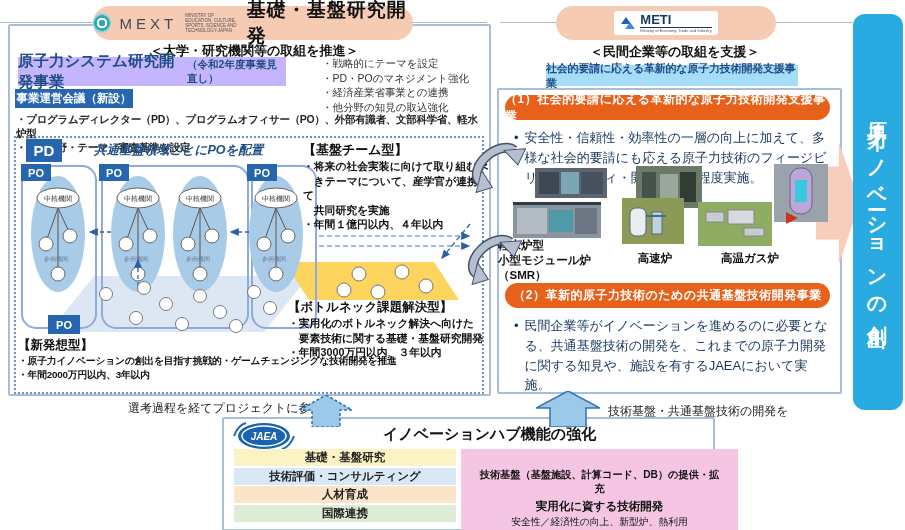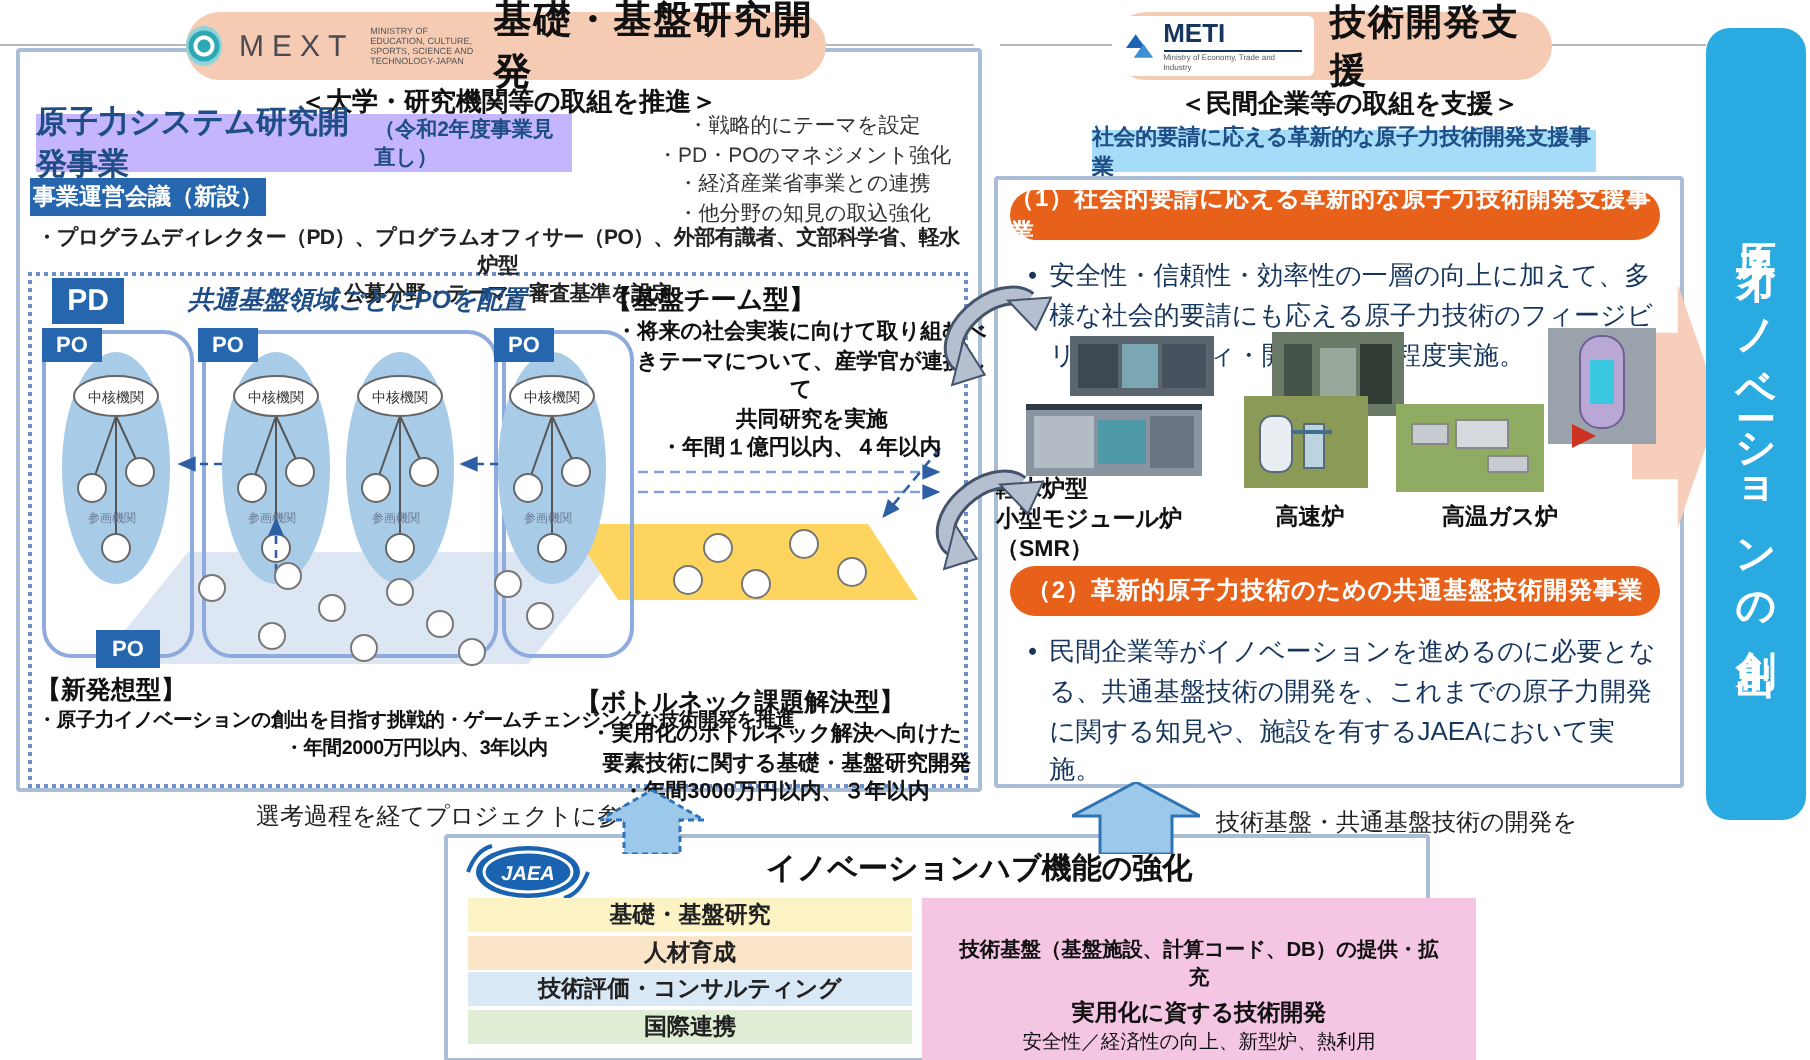--- a/index.html
+++ b/index.html
@@ -1,20 +1,20 @@
 <!DOCTYPE html>
 <html><head>
 <meta charset="utf-8">
 <style>
   html,body{margin:0;padding:0;}
   body{font-family:"Liberation Sans","DejaVu Sans",sans-serif;background:#e9e9e9;}
   #stage{position:relative;width:905px;height:530px;background:#ffffff;overflow:hidden;margin:0 auto;}
   .abs{position:absolute;}
   .b{font-weight:bold;}
-  .lines{white-space:pre-line;text-align:center;}
+  .lines{white-space:pre-line;}
   .panel{border:2px solid #aabdd6;background:#fff;border-radius:2px;}
   .pill{background:#f5cbb4;border-radius:18px;display:flex;align-items:center;justify-content:center;gap:8px;}
   .pill-title{font-weight:bold;color:#111;letter-spacing:1px;}
   .navy{color:#1f4e87;}
   .dkblue-box{background:#2566ae;color:#fff;font-weight:bold;display:flex;align-items:center;justify-content:center;}
   .orange-pill{background:#e8611a;color:#fff;font-weight:bold;border-radius:13px;display:flex;align-items:center;justify-content:center;font-size:12px;letter-spacing:0.5px;}
   .bodytext{color:#17365d;font-size:13px;line-height:1.52;display:flex;gap:6px;}
   .bullet-glyph{flex:0 0 auto;}
   .dotted-box{border:2px dotted #6d8fc7;}
   .rowline{height:17px;display:flex;align-items:center;justify-content:center;font-size:11.5px;font-weight:bold;color:#222;margin-bottom:1.5px;}
@@ -169,21 +169,21 @@
   <div class="abs dkblue-box" style="left:48px;top:315px;width:32px;height:19px;font-size:11px;z-index:2;">PO</div>
 
   <div class="abs" style="left:303px;top:141px;width:195px;z-index:2;">
     <div class="b" style="font-size:13px;color:#111;">【基盤チーム型】</div>
     <div class="lines" style="font-size:10.8px;font-weight:600;color:#111;line-height:1.35;">・将来の社会実装に向けて取り組むべ
 　きテーマについて、産学官が連携して
 　共同研究を実施
 ・年間１億円以内、４年以内</div>
   </div>
   <div class="abs" style="left:288px;top:299px;width:200px;z-index:2;">
-    <div class="b" style="font-size:12.5px;color:#111;margin-top:44px;">【ボトルネック課題解決型】</div>
+    <div class="b" style="font-size:12.5px;color:#111;">【ボトルネック課題解決型】</div>
     <div class="lines" style="font-size:10.8px;font-weight:600;color:#111;line-height:1.35;">・実用化のボトルネック解決へ向けた
 　要素技術に関する基礎・基盤研究開発
 ・年間3000万円以内、３年以内</div>
   </div>
   <div class="abs" style="left:18px;top:337px;width:380px;z-index:2;">
     <div class="b" style="font-size:12.5px;color:#111;">【新発想型】</div>
     <div class="lines" style="font-size:9.8px;font-weight:600;color:#111;line-height:1.4;letter-spacing:-0.2px;">・原子力イノベーションの創出を目指す挑戦的・ゲームチェンジングな技術開発を推進
 ・年間2000万円以内、3年以内</div>
   </div>
 
@@ -191,21 +191,20 @@
     <span class="meti-chip">
       <svg width="16" height="16" viewBox="0 0 16 16">
         <path d="M1 9 L6 2 L11 9 Z" fill="#1b62b5"></path>
           <path d="M5 14 L10 7 L15 14 Z" fill="#3f8fd2"></path>
       </svg>
       <span style="display:flex;flex-direction:column;">
         <span class="meti-word">METI</span>
         <span style="font-size:4px;color:#555;">Ministry of Economy, Trade and Industry</span>
       </span>
     </span>
-    <span class="pill-title" style="font-size:18px;">技術開発支援</span>
   </div>
   <div class="abs b" style="left:590px;top:43px;font-size:13px;color:#111;">＜民間企業等の取組を支援＞</div>
   <div class="abs b navy" style="left:546px;top:65px;width:252px;height:21px;background:#a5dcf7;display:flex;align-items:center;justify-content:center;font-size:11px;letter-spacing:-0.2px;">社会的要請に応える革新的な原子力技術開発支援事業</div>
 
   <div class="abs panel" style="left:497px;top:88px;width:341px;height:302px;"></div>
 
   <div class="abs orange-pill" style="left:505px;top:95px;width:325px;height:25px;z-index:2;">（1）社会的要請に応える革新的な原子力技術開発支援事業</div>
   <div class="abs bodytext" style="left:514px;top:128px;width:316px;z-index:2;">
     <span class="bullet-glyph">•</span>
     <span>安全性・信頼性・効率性の一層の向上に加えて、多様な社会的要請にも応える原子力技術のフィージビリティスタディ・開発を10件程度実施。</span>
@@ -289,22 +288,22 @@
     <path d="M4 15 Q 8 4 16 2" fill="none" stroke="#1a63b0" stroke-width="2"></path>
     <path d="M64 15 Q 60 26 52 28" fill="none" stroke="#1a63b0" stroke-width="2"></path>
     <ellipse cx="34" cy="15" rx="26" ry="13" fill="#1a63b0"></ellipse>
     <ellipse cx="34" cy="15" rx="22" ry="10" fill="none" stroke="#fff" stroke-width="1.5"></ellipse>
     <text x="34" y="19" text-anchor="middle" font-size="10" font-weight="bold" font-style="italic" fill="#fff">JAEA</text>
   </svg>
   <div class="abs b" style="left:383px;top:425px;font-size:15px;color:#111;z-index:2;">イノベーションハブ機能の強化</div>
 
   <div class="abs" style="left:234px;top:449px;width:222px;z-index:2;">
     <div class="rowline" style="background-color: rgb(251, 243, 196);">基礎・基盤研究</div>
+    <div class="rowline" style="background-color: rgb(217, 232, 245);">技術評価・コンサルティング</div>
     <div class="rowline" style="background-color: rgb(251, 229, 201);">人材育成</div>
-    <div class="rowline" style="background-color: rgb(217, 232, 245);">技術評価・コンサルティング</div>
     <div class="rowline" style="background-color: rgb(223, 237, 212);">国際連携</div>
   </div>
 
   <div class="abs pinkbox" style="left:461px;top:449px;width:245px;height:73px;z-index:2;padding:16px;">
     <div class="b" style="font-size:10.2px;color:#111;text-align:center;padding-top:3px;">技術基盤（基盤施設、計算コード、DB）の提供・拡充</div>
     <div class="b" style="font-size:11.5px;color:#111;text-align:center;padding-top:3px;">実用化に資する技術開発</div>
     <div style="display:flex;align-items:center;justify-content:center;gap:2px;margin-top:1px;">
       <span class="paren">（</span>
       <span class="lines" style="font-size:9.8px;color:#111;text-align:center;line-height:1.5;">安全性／経済性の向上、新型炉、熱利用系、
 燃料サイクル、分離変換、バックエンド 等</span>

